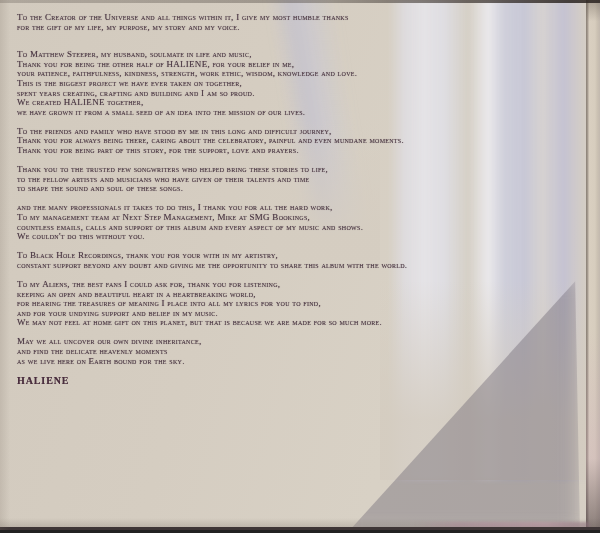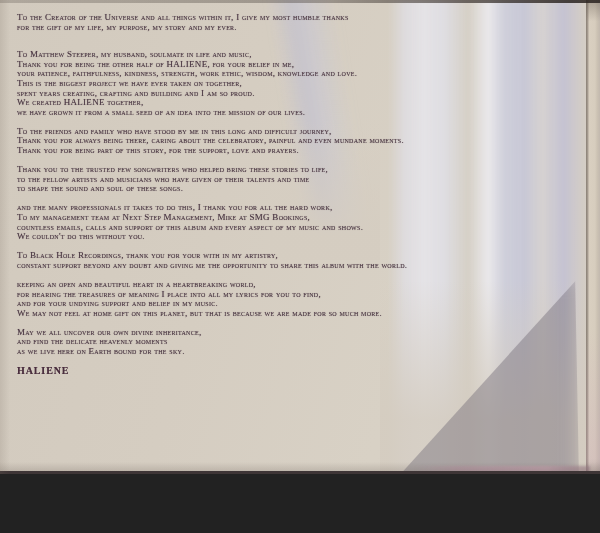--- a/index.html
+++ b/index.html
@@ -1,19 +1,19 @@
 <!DOCTYPE html>
 <html><head>
 <meta charset="utf-8">
 <style>
   html, body { margin: 0; padding: 0; background: #222; }
   .canvas {
     position: relative;
     width: 600px;
-    height: 474px;
+    height: 530px;
     overflow: hidden;
     background:
       linear-gradient(105deg, #d2cabe 0%, #d5cdc1 38%, #d8d1c5 68%, #d6cfc4 100%);
     font-family: "Liberation Serif", "DejaVu Serif", serif;
   }
 
   
   .streak-a {
     position: absolute; left: 286px; top: -10px; width: 64px; height: 240px;
     transform: skewX(9deg);
@@ -143,21 +143,21 @@
   <div class="top-edge"></div>
   <div class="bottom-mauve"></div>
   <div class="bottom-shade"></div>
   <div class="bottom-edge"></div>
   <div class="left-shade"></div>
 
   <div class="notes">
 
     <p class="p1">
       <span class="line">To the Creator of the Universe and all things within it,  I give my most humble thanks</span>
-      <span class="line">for the gift of my life, my purpose, my story and my ever.</span>
+      <span class="line">for the gift of my life, my purpose, my story and my voice.</span>
     </p>
 
     <p class="p2">
       <span class="line">To Matthew Steeper, my husband, soulmate in life and music,</span>
       <span class="line">Thank you for being the other half of HALIENE, for your belief in me,</span>
       <span class="line">your patience, faithfulness, kindness, strength, work ethic, wisdom, knowledge and love.</span>
       <span class="line">This is the biggest project we have ever taken on together,</span>
       <span class="line">spent years creating, crafting and building and I am so proud.</span>
       <span class="line">We created HALIENE together,</span>
       <span class="line">we have grown it from a small seed of an idea into the mission of our lives.</span>
@@ -181,20 +181,21 @@
       <span class="line">countless emails, calls and support of this album and every aspect of my music and shows.</span>
       <span class="line">We couldn't do this without you.</span>
     </p>
 
     <p>
       <span class="line">To Black Hole Recordings, thank you for your with in my artistry,</span>
       <span class="line">constant support beyond any doubt and giving me the opportunity to share this album with the world.</span>
     </p>
 
     <p>
+      <span class="line">To my Aliens, the best fans I could ask for, thank you for listening,</span>
       <span class="line">keeping an open and beautiful heart in a heartbreaking world,</span>
       <span class="line">for hearing the treasures of meaning I place into all my lyrics for you to find,</span>
       <span class="line">and for your undying support and belief in my music.</span>
       <span class="line">We may not feel at home gift on this planet, but that is because we are made for so much more.</span>
     </p>
 
     <p>
       <span class="line">May we all uncover our own divine inheritance,</span>
       <span class="line">and find the delicate heavenly moments</span>
       <span class="line">as we live here on Earth bound for the sky.</span>

